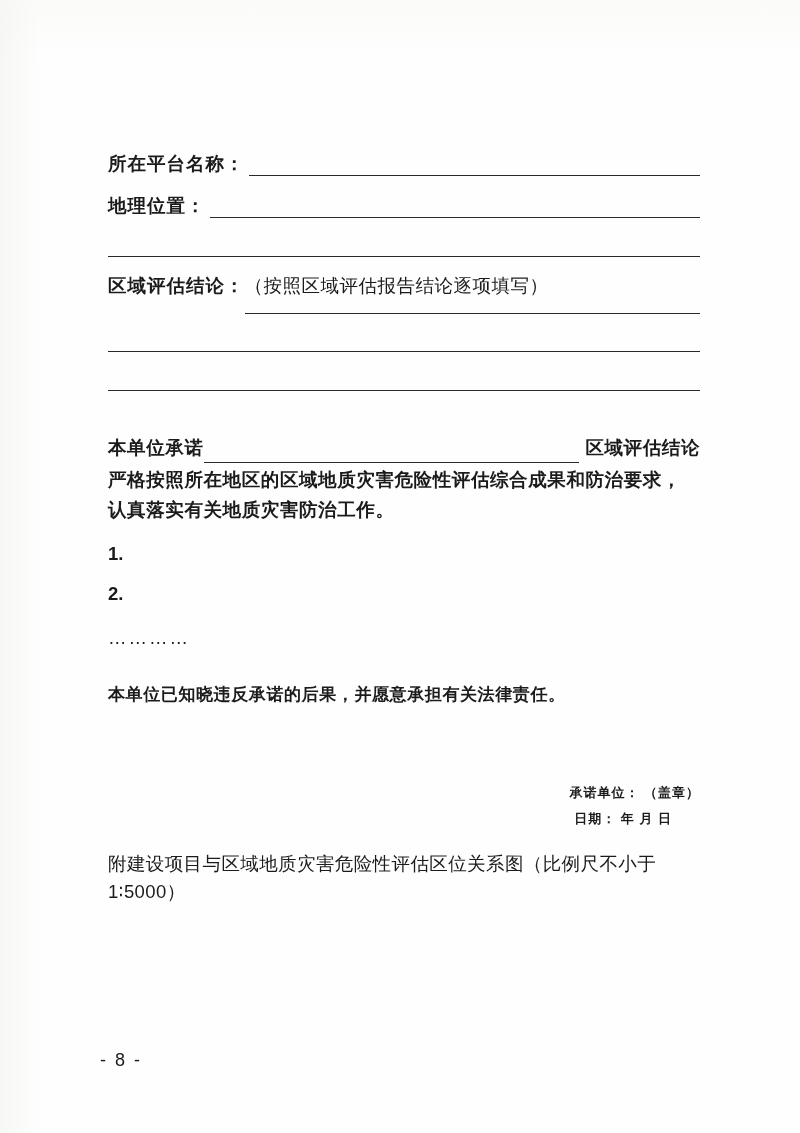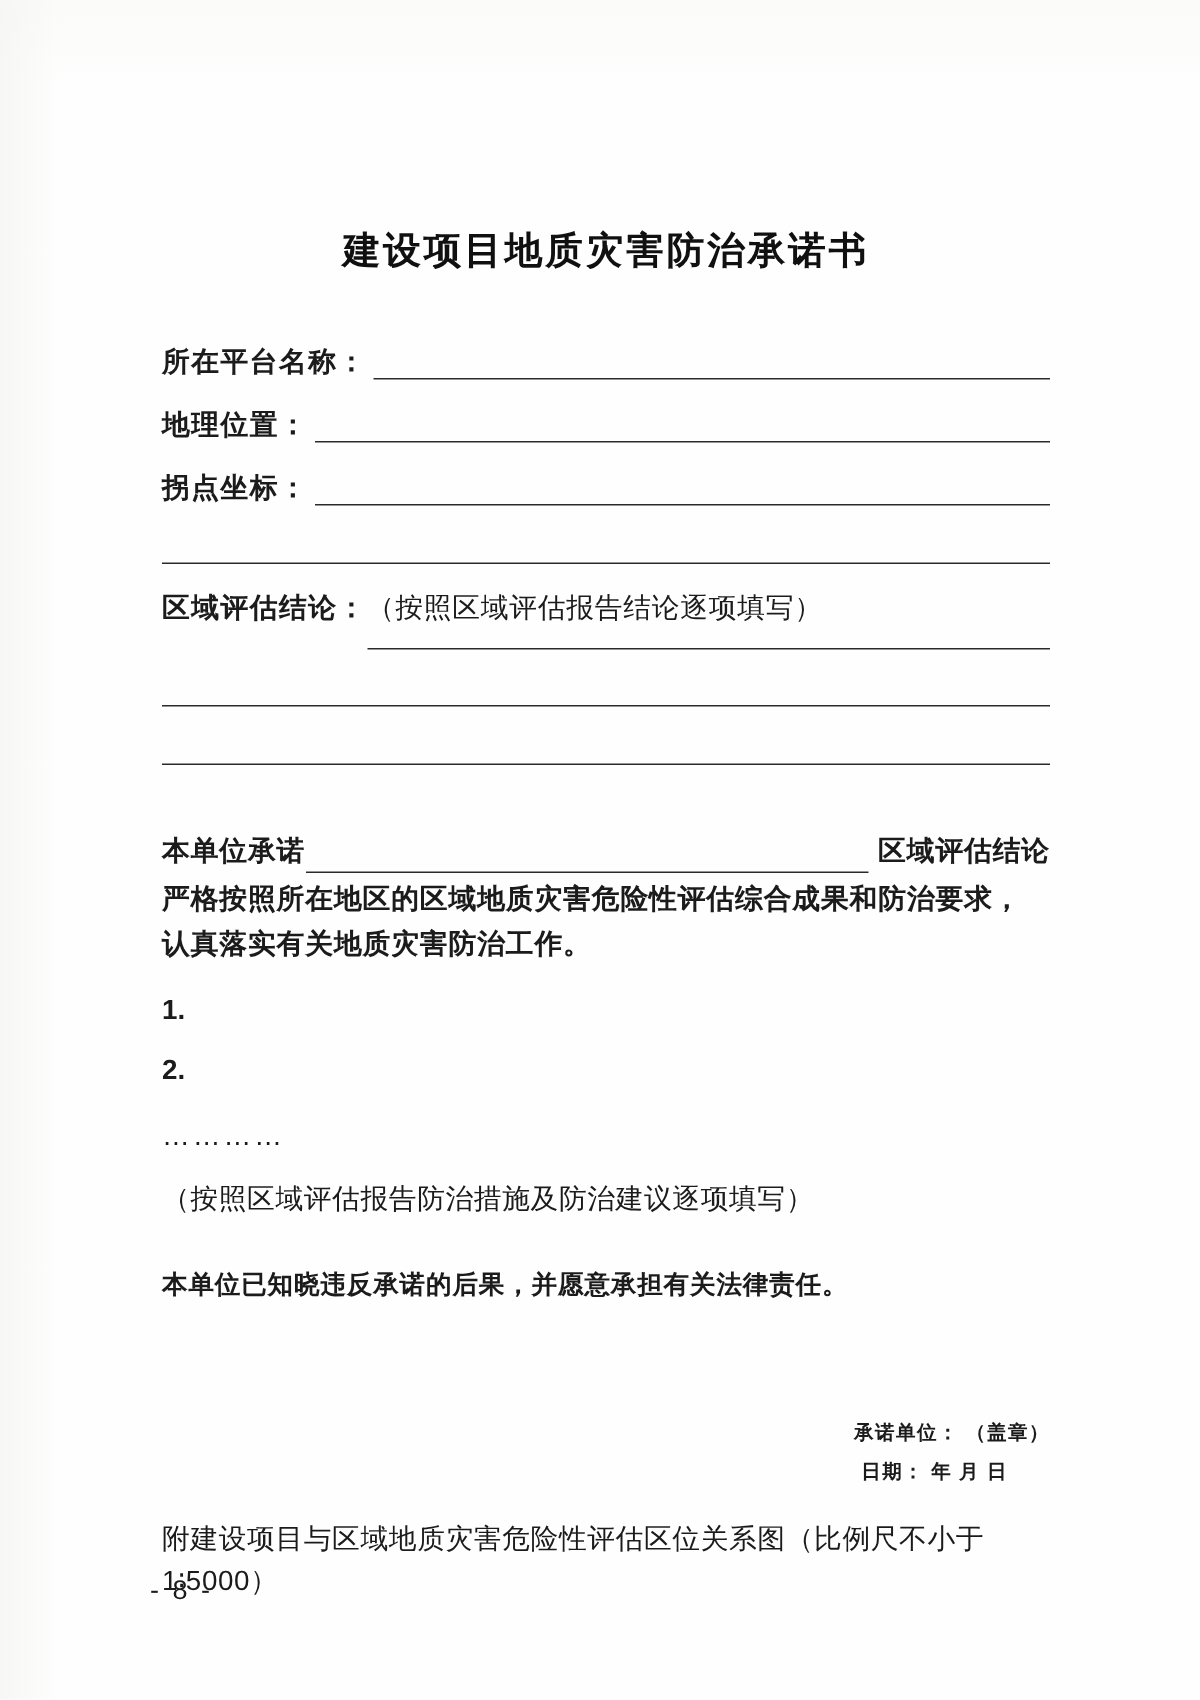--- a/index.html
+++ b/index.html
@@ -168,36 +168,31 @@
   }
 </style>
 </head>
 <body>
 
 <div class="page">
 
   <div class="content">
 
 
-    <h1 class="doc-title">建设项目地质灾害防治承诺书</h1>
 
     <div class="field-row">
       <span class="field-label">所在平台名称：</span>
       <span class="rule"></span>
     </div>
 
     <div class="field-row">
       <span class="field-label">地理位置：</span>
       <span class="rule"></span>
     </div>
 
-    <div class="field-row">
-      <span class="field-label">拐点坐标：</span>
-      <span class="rule"></span>
-    </div>
 
     <div class="blank-line"></div>
 
     <div class="conclusion-row">
       <span class="label">区域评估结论：</span>
       <span class="hint">（按照区域评估报告结论逐项填写）</span>
     </div>
 
     <div class="blank-line"></div>
     <div class="blank-line"></div>
@@ -210,21 +205,20 @@
       </div>
       <div class="promise-body">严格按照所在地区的区域地质灾害危险性评估综合成果和防治要求，认真落实有关地质灾害防治工作。</div>
     </div>
 
     <div class="numbered">1.</div>
 
     <div class="numbered">2.</div>
 
     <div class="ellipsis">…………</div>
 
-    <div class="note">（按照区域评估报告防治措施及防治建议逐项填写）</div>
 
     <div class="statement">本单位已知晓违反承诺的后果，并愿意承担有关法律责任。</div>
 
     <div class="sign-block">
       <div class="line1">承诺单位： （盖章）</div>
       <div class="line2">日期： 年 月 日</div>
     </div>
 
     <div class="attach-note">附建设项目与区域地质灾害危险性评估区位关系图（比例尺不小于1∶5000）</div>
 

